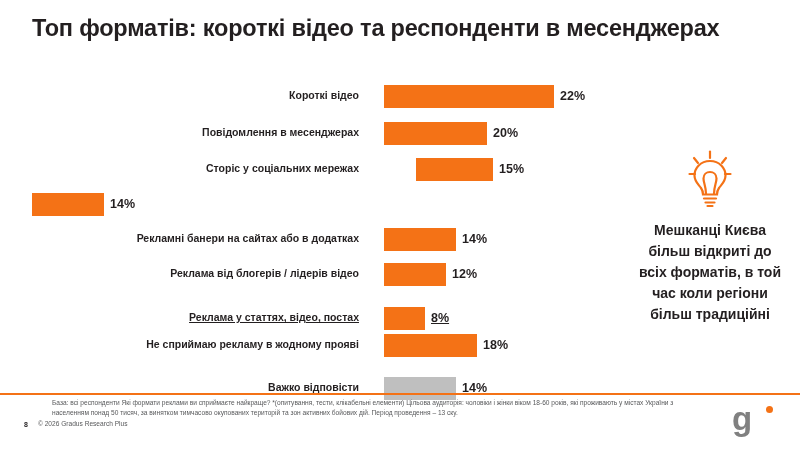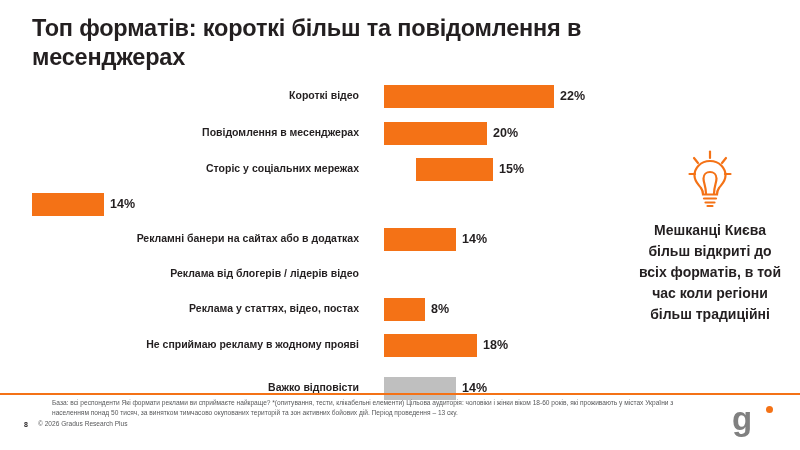--- a/index.html
+++ b/index.html
@@ -160,21 +160,21 @@
     height: 7px;
     border-radius: 50%;
     background: #f47216;
   }
 </style>
 </head>
 <body>
 
 <div class="slide">
 
-  <div class="title">Топ форматів: короткі більш та повідомлення в месенджерах</div>
+  <div class="title">Топ форматів: короткі відео та респонденти в месенджерах</div>
 
   <div class="chart">
 
     <div class="row" style="top:0px;">
       <div class="cat-label">Короткі відео</div>
       <div class="bar-wrap">
         <div class="bar" style="width:170px;"></div>
         <div class="val">22%</div>
       </div>
     </div>
@@ -205,23 +205,27 @@
     <div class="row" style="top:143px;align-items:center;">
       <div class="cat-label">Рекламні банери на сайтах або в додатках</div>
       <div class="bar-wrap">
         <div class="bar" style="width:72px;"></div>
         <div class="val">14%</div>
       </div>
     </div>
 
     <div class="row" style="top:178px;">
       <div class="cat-label">Реклама від блогерів / лідерів відео</div>
-    </div>
-
-    <div class="row" style="top:213px;">
+      <div class="bar-wrap">
+        <div class="bar" style="width:62px;"></div>
+        <div class="val">12%</div>
+      </div>
+    </div>
+
+    <div class="row" style="top:222px;text-decoration:underline;">
       <div class="cat-label">Реклама у статтях, відео, постах</div>
       <div class="bar-wrap">
         <div class="bar" style="width:41px;"></div>
         <div class="val">8%</div>
       </div>
     </div>
 
     <div class="row" style="top:249px;">
       <div class="cat-label">Не сприймаю рекламу в жодному прояві</div>
       <div class="bar-wrap">

